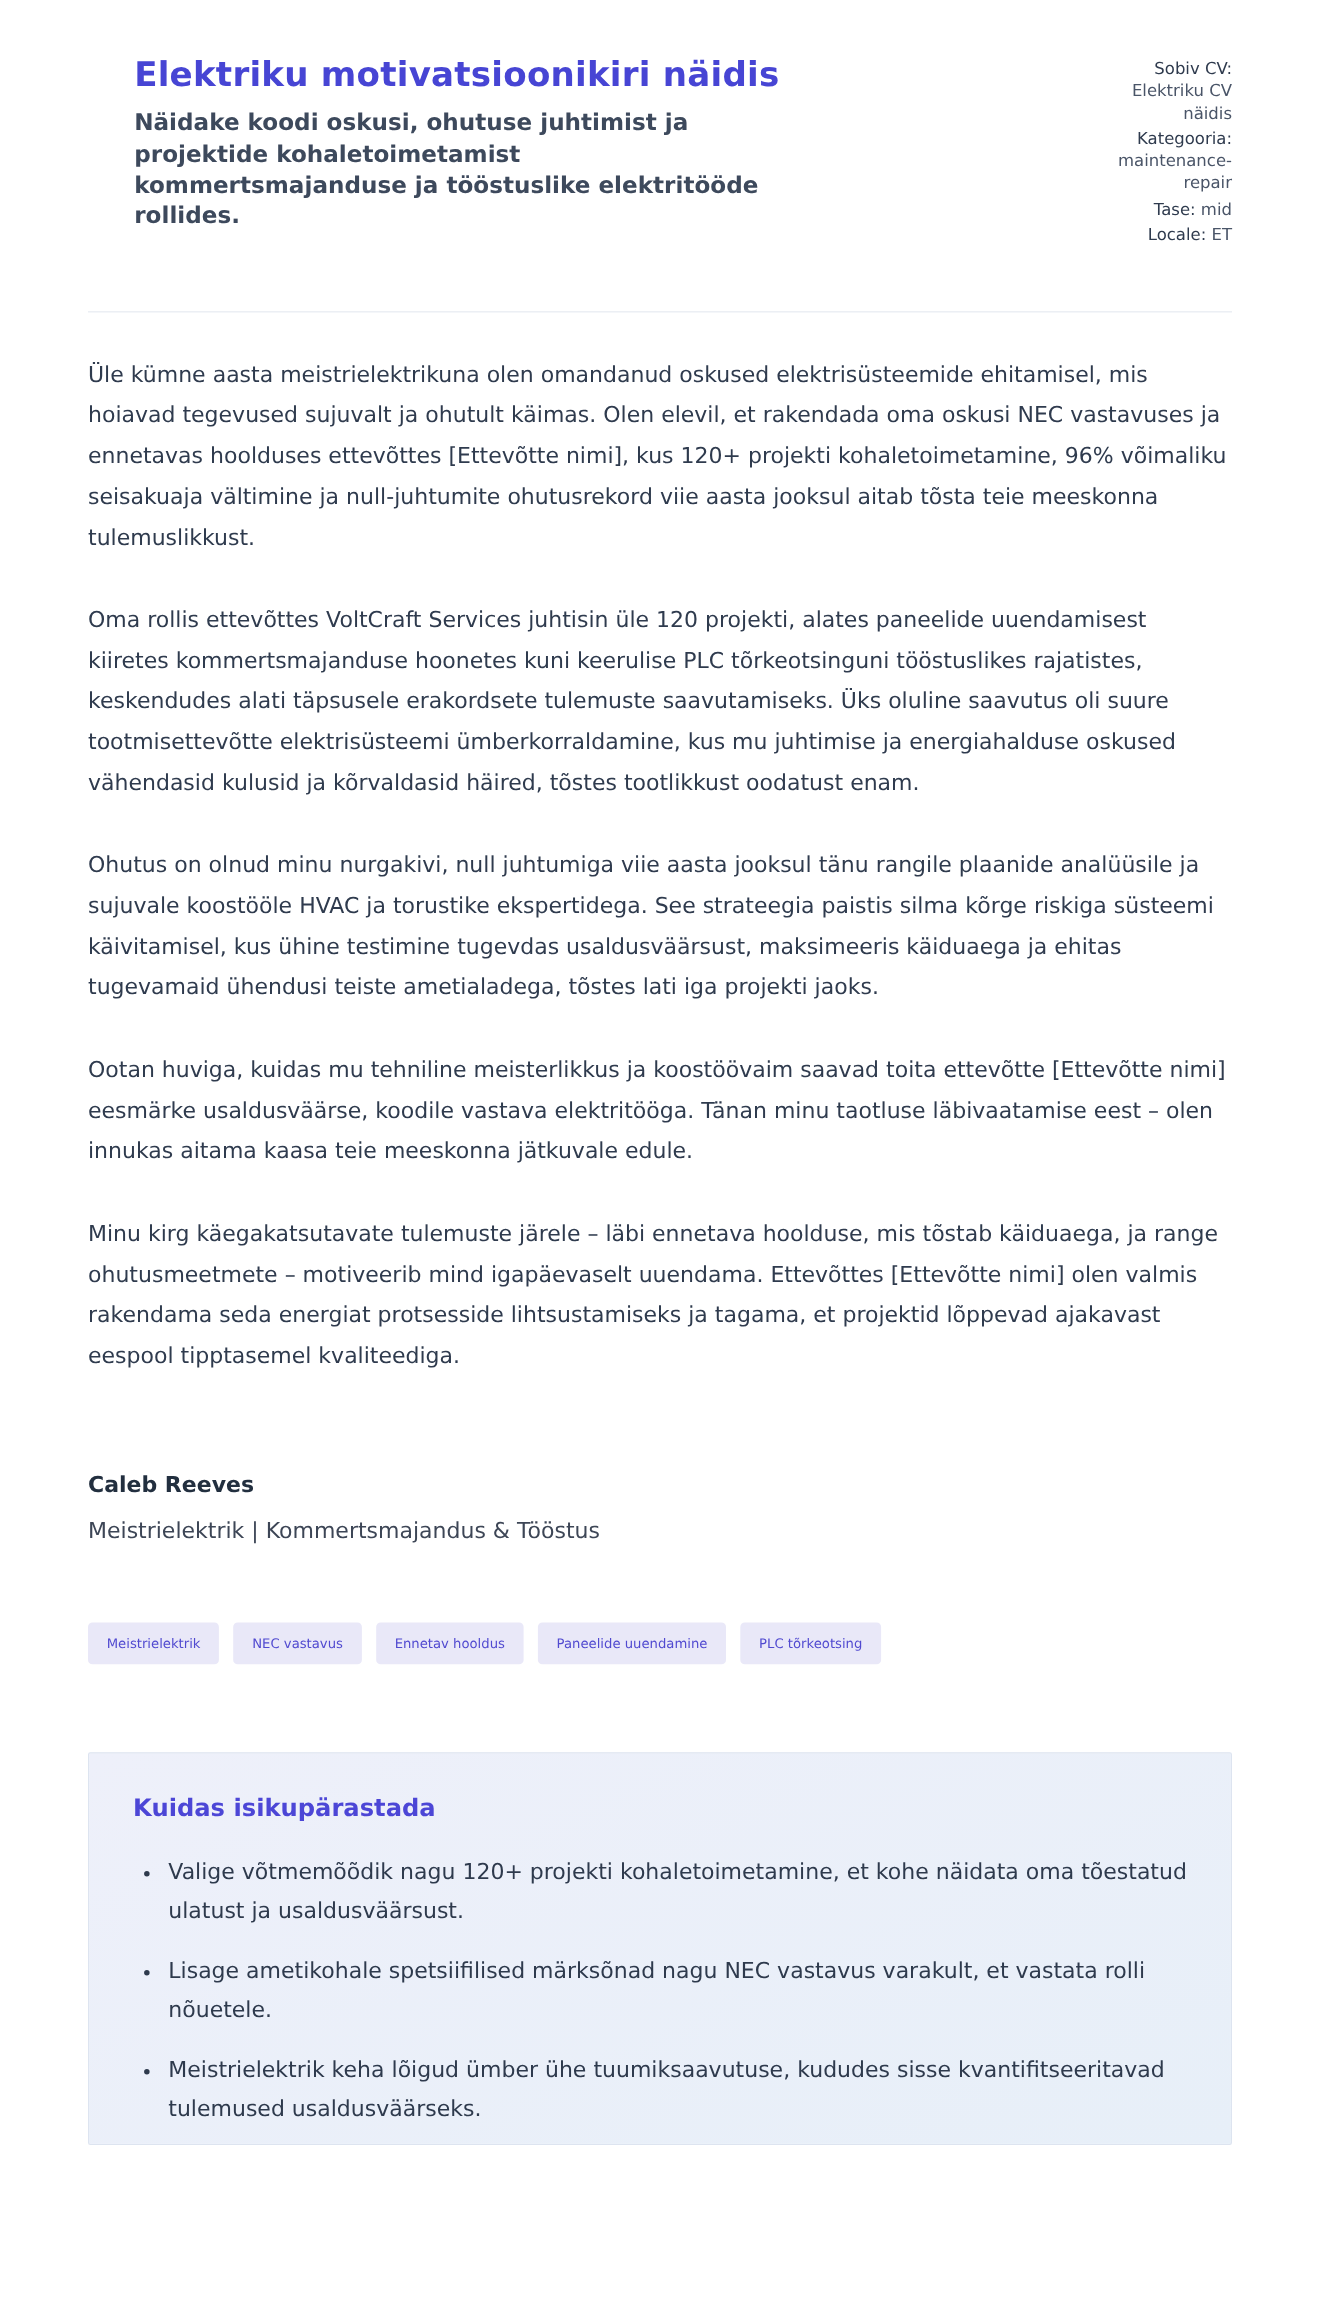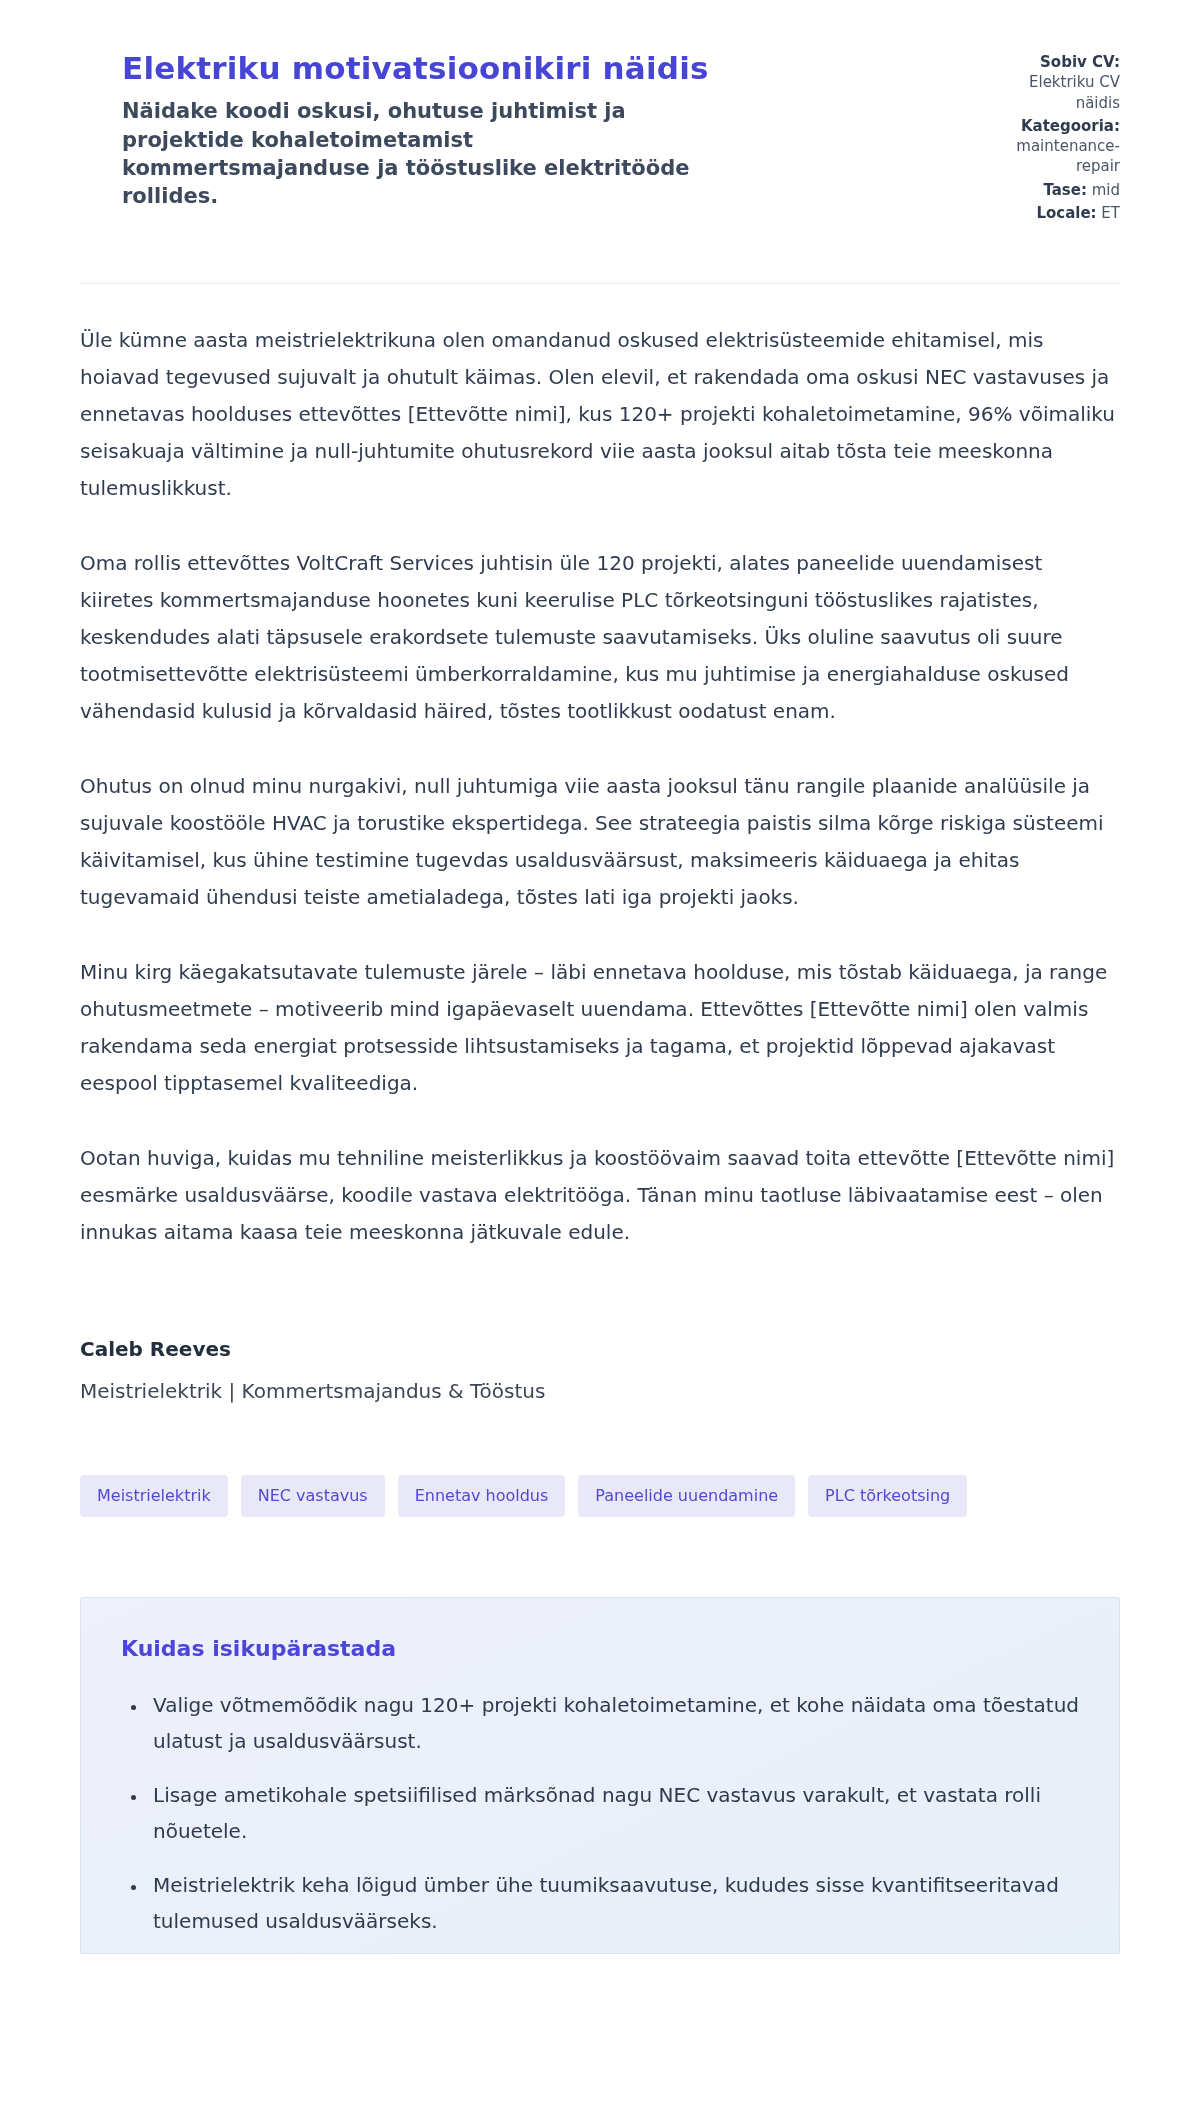--- a/index.html
+++ b/index.html
@@ -44,21 +44,21 @@
     flex: 0 0 auto;
     text-align: right;
     font-size: 15px;
     line-height: 1.35;
     color: #4a5568;
     display: flex;
     flex-direction: column;
     gap: 3px;
     padding-top: 2px;
   }
-  .meta-entry b { color: #2f3b4e; font-weight: bold; }
+  .meta-entry b { color: #2f3b4e; font-weight: normal; }
 
   
   .divider {
     border: none;
     border-top: 1px solid #e4e8ef;
     margin-top: 60px;
   }
 
   
   .greeting {
@@ -89,21 +89,21 @@
   .tags {
     margin-top: 72px;
     display: flex;
     flex-wrap: wrap;
     gap: 13px;
   }
   .tag {
     display: inline-block;
     background: #e9e8f8;
     color: #514ad0;
-    font-size: 16px;
+    font-size: 12px;
     line-height: 1;
     padding: 13px 17px;
     border-radius: 4px;
     white-space: nowrap;
     cursor: pointer;
   }
 
   
   .tips {
     margin-top: 80px;
@@ -151,22 +151,22 @@
   </header>
 
   <hr class="divider">
 
   <main>
 
     <div class="paragraphs">
         <p>Üle kümne aasta meistrielektrikuna olen omandanud oskused elektrisüsteemide ehitamisel, mis hoiavad tegevused sujuvalt ja ohutult käimas. Olen elevil, et rakendada oma oskusi NEC vastavuses ja ennetavas hoolduses ettevõttes [Ettevõtte nimi], kus 120+ projekti kohaletoimetamine, 96% võimaliku seisakuaja vältimine ja null-juhtumite ohutusrekord viie aasta jooksul aitab tõsta teie meeskonna tulemuslikkust.</p>
         <p>Oma rollis ettevõttes VoltCraft Services juhtisin üle 120 projekti, alates paneelide uuendamisest kiiretes kommertsmajanduse hoonetes kuni keerulise PLC tõrkeotsinguni tööstuslikes rajatistes, keskendudes alati täpsusele erakordsete tulemuste saavutamiseks. Üks oluline saavutus oli suure tootmisettevõtte elektrisüsteemi ümberkorraldamine, kus mu juhtimise ja energiahalduse oskused vähendasid kulusid ja kõrvaldasid häired, tõstes tootlikkust oodatust enam.</p>
         <p>Ohutus on olnud minu nurgakivi, null juhtumiga viie aasta jooksul tänu rangile plaanide analüüsile ja sujuvale koostööle HVAC ja torustike ekspertidega. See strateegia paistis silma kõrge riskiga süsteemi käivitamisel, kus ühine testimine tugevdas usaldusväärsust, maksimeeris käiduaega ja ehitas tugevamaid ühendusi teiste ametialadega, tõstes lati iga projekti jaoks.</p>
+        <p>Ootan huviga, kuidas mu tehniline meisterlikkus ja koostöövaim saavad toita ettevõtte [Ettevõtte nimi] eesmärke usaldusväärse, koodile vastava elektritööga. Tänan minu taotluse läbivaatamise eest – olen innukas aitama kaasa teie meeskonna jätkuvale edule.</p>
         <p>Minu kirg käegakatsutavate tulemuste järele – läbi ennetava hoolduse, mis tõstab käiduaega, ja range ohutusmeetmete – motiveerib mind igapäevaselt uuendama. Ettevõttes [Ettevõtte nimi] olen valmis rakendama seda energiat protsesside lihtsustamiseks ja tagama, et projektid lõppevad ajakavast eespool tipptasemel kvaliteediga.</p>
-        <p>Ootan huviga, kuidas mu tehniline meisterlikkus ja koostöövaim saavad toita ettevõtte [Ettevõtte nimi] eesmärke usaldusväärse, koodile vastava elektritööga. Tänan minu taotluse läbivaatamise eest – olen innukas aitama kaasa teie meeskonna jätkuvale edule.</p>
       </div>
 
     <p class="sig-name">Caleb Reeves</p>
     <p class="sig-role">Meistrielektrik | Kommertsmajandus &amp; Tööstus</p>
 
     <div class="tags">
         <span class="tag">Meistrielektrik</span>
         <span class="tag">NEC vastavus</span>
         <span class="tag">Ennetav hooldus</span>
         <span class="tag">Paneelide uuendamine</span>

